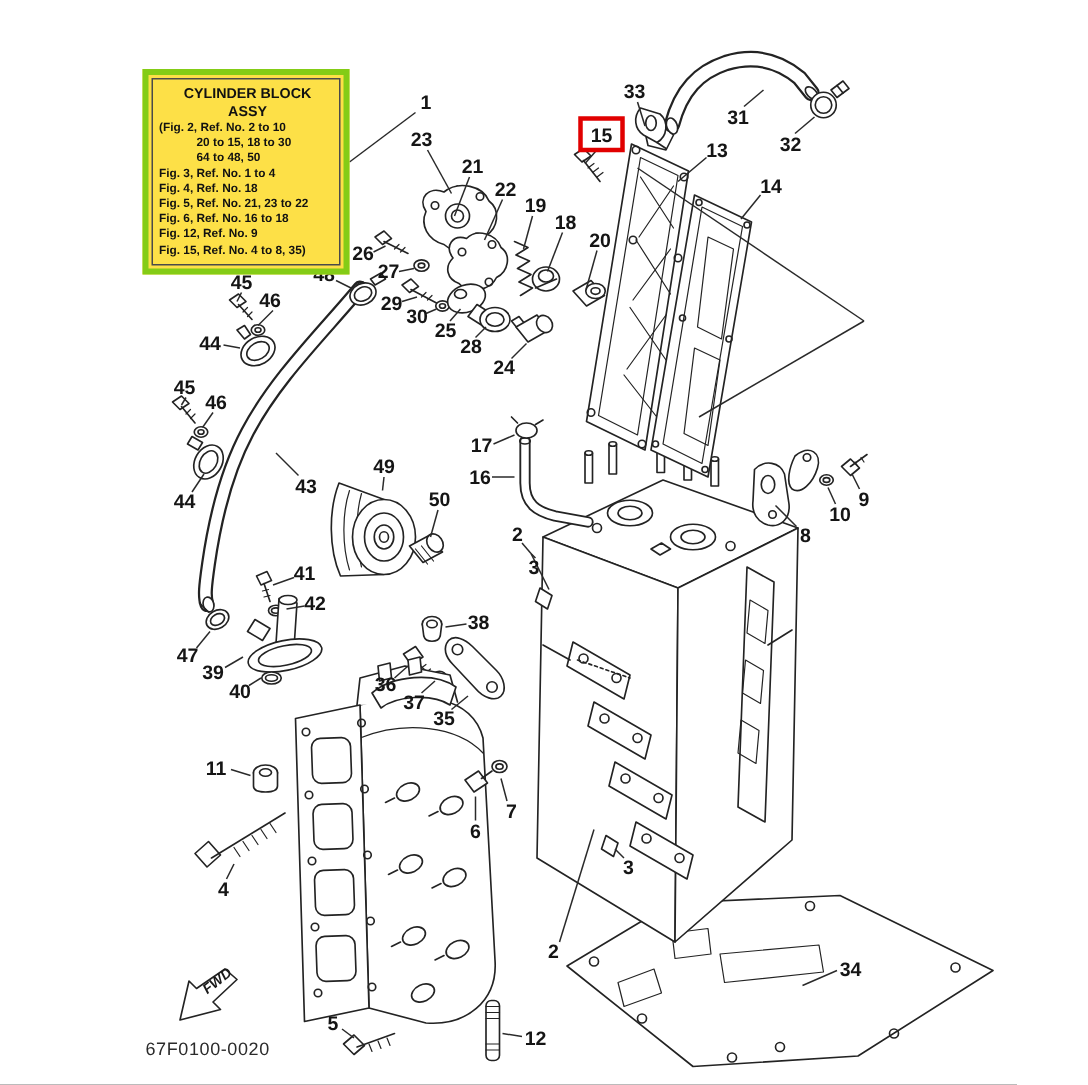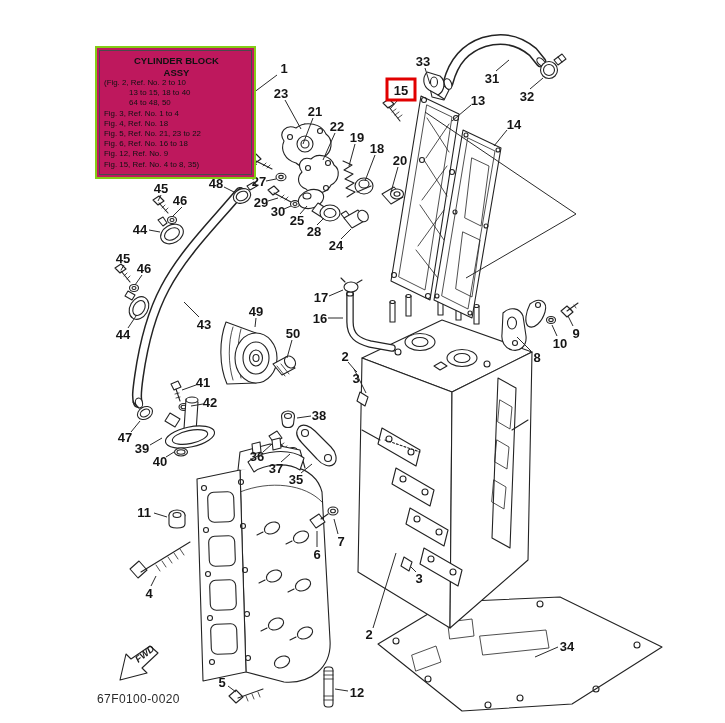--- a/index.html
+++ b/index.html
@@ -6,25 +6,25 @@
   #stage{position:relative;width:725px;height:723px;background:#fff;overflow:hidden;
          font-family:"Liberation Sans",sans-serif;}
   #art{position:absolute;left:0;top:0;}
   .s{stroke:#232323;stroke-width:1.1;fill:none;stroke-linejoin:round;stroke-linecap:round;}
   .w{stroke:#232323;stroke-width:1.1;fill:#ffffff;stroke-linejoin:round;stroke-linecap:round;}
   .thin{stroke-width:0.8;}
   .callout{font:bold 13px "Liberation Sans",sans-serif;fill:#151515;}
   .leader{stroke:#2a2a2a;stroke-width:1;}
   .code{font:12px "Liberation Sans",sans-serif;fill:#2b2b2b;letter-spacing:.4px;}
   .fwdT{font:italic bold 9.5px "Liberation Sans",sans-serif;fill:#1a1a1a;}
-  #titleBox{position:absolute;left:95px;top:46px;width:161px;border:2px solid #84cc16;
-            padding:2px;background:#be185d;box-sizing:border-box;}
+  #titleBox{position:absolute;left:95px;top:46px;width:138px;border:4px solid #84cc16;
+            padding:2px;background:#fde047;box-sizing:border-box;}
   #titleBoxInner{border:1px solid #4a4a4a;padding:4px 2px 4px 4px;}
   .tb-title{text-align:center;font-weight:bold;font-size:9.5px;line-height:11.5px;color:#111;}
-  .tb-body{font-weight:normal;font-size:7.9px;line-height:10.2px;color:#111;white-space:nowrap;}
+  .tb-body{font-weight:bold;font-size:7.9px;line-height:10.2px;color:#111;white-space:nowrap;}
   .tb-indent{padding-left:25px;}
 </style>
 </head>
 <body>
 
 <div id="stage">
 <svg id="art" width="725" height="723" viewBox="0 0 725 723">
 
   <g>
     <path class="w" d="M378,644 L448,602 L560,597 L662,647 L572,704 L462,711 Z"></path>
@@ -517,21 +517,21 @@
   </g>
 
   <text class="code" x="97" y="703">67F0100-0020</text>
 </svg>
 
 <div id="titleBox">
   <div id="titleBoxInner">
         <div class="tb-title">CYLINDER  BLOCK</div>
         <div class="tb-title">ASSY</div>
         <div class="tb-body">(Fig. 2, Ref. No. 2 to 10</div>
-        <div class="tb-body tb-indent">13 to 15, 18 to 40</div>
+        <div class="tb-body tb-indent">20 to 15, 18 to 30</div>
         <div class="tb-body tb-indent">64 to 48, 50</div>
         <div class="tb-body">Fig. 3, Ref. No. 1 to 4</div>
         <div class="tb-body">Fig. 4, Ref. No. 18</div>
         <div class="tb-body">Fig. 5, Ref. No. 21, 23 to 22</div>
         <div class="tb-body">Fig. 6, Ref. No. 16 to 18</div>
         <div class="tb-body">Fig. 12, Ref. No. 9</div>
         <div class="tb-body">Fig. 15, Ref. No. 4 to 8, 35)</div>
       </div>
 </div>
 </div>

